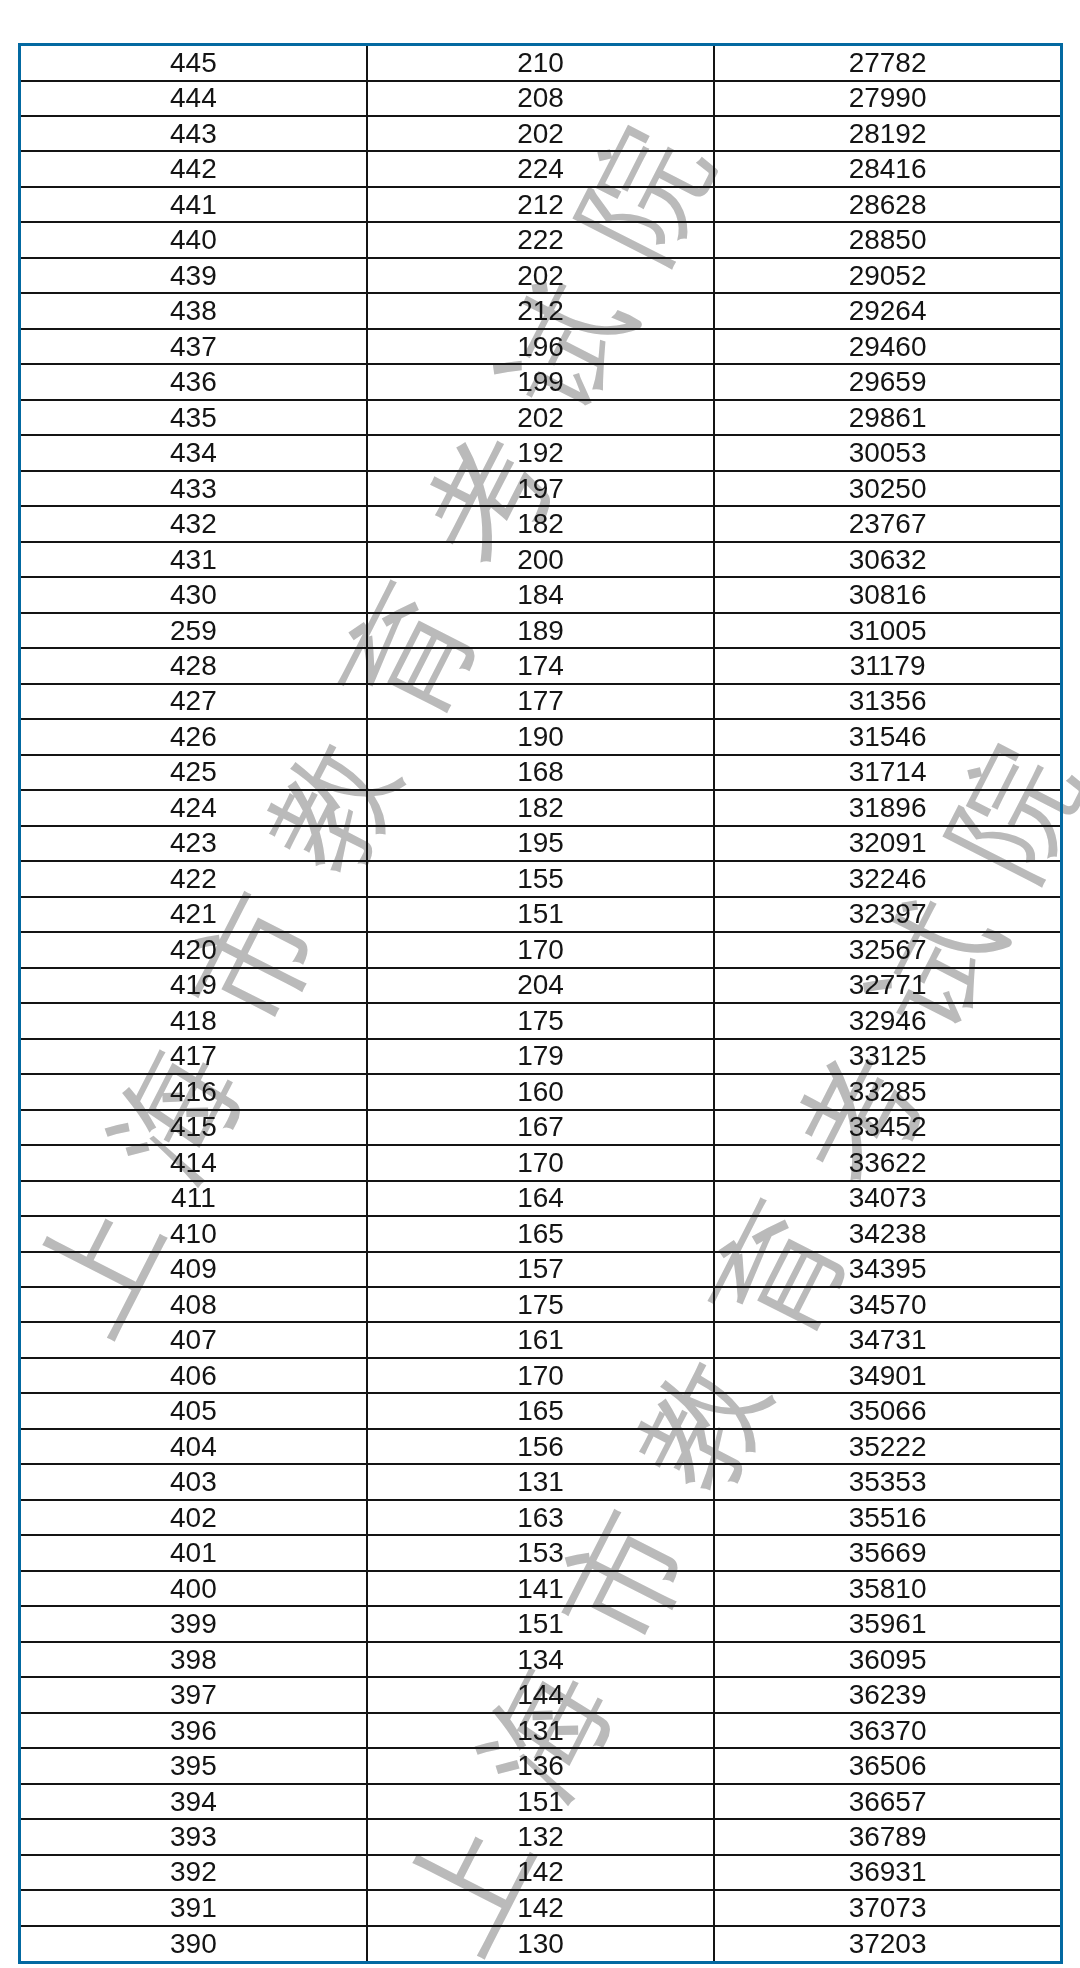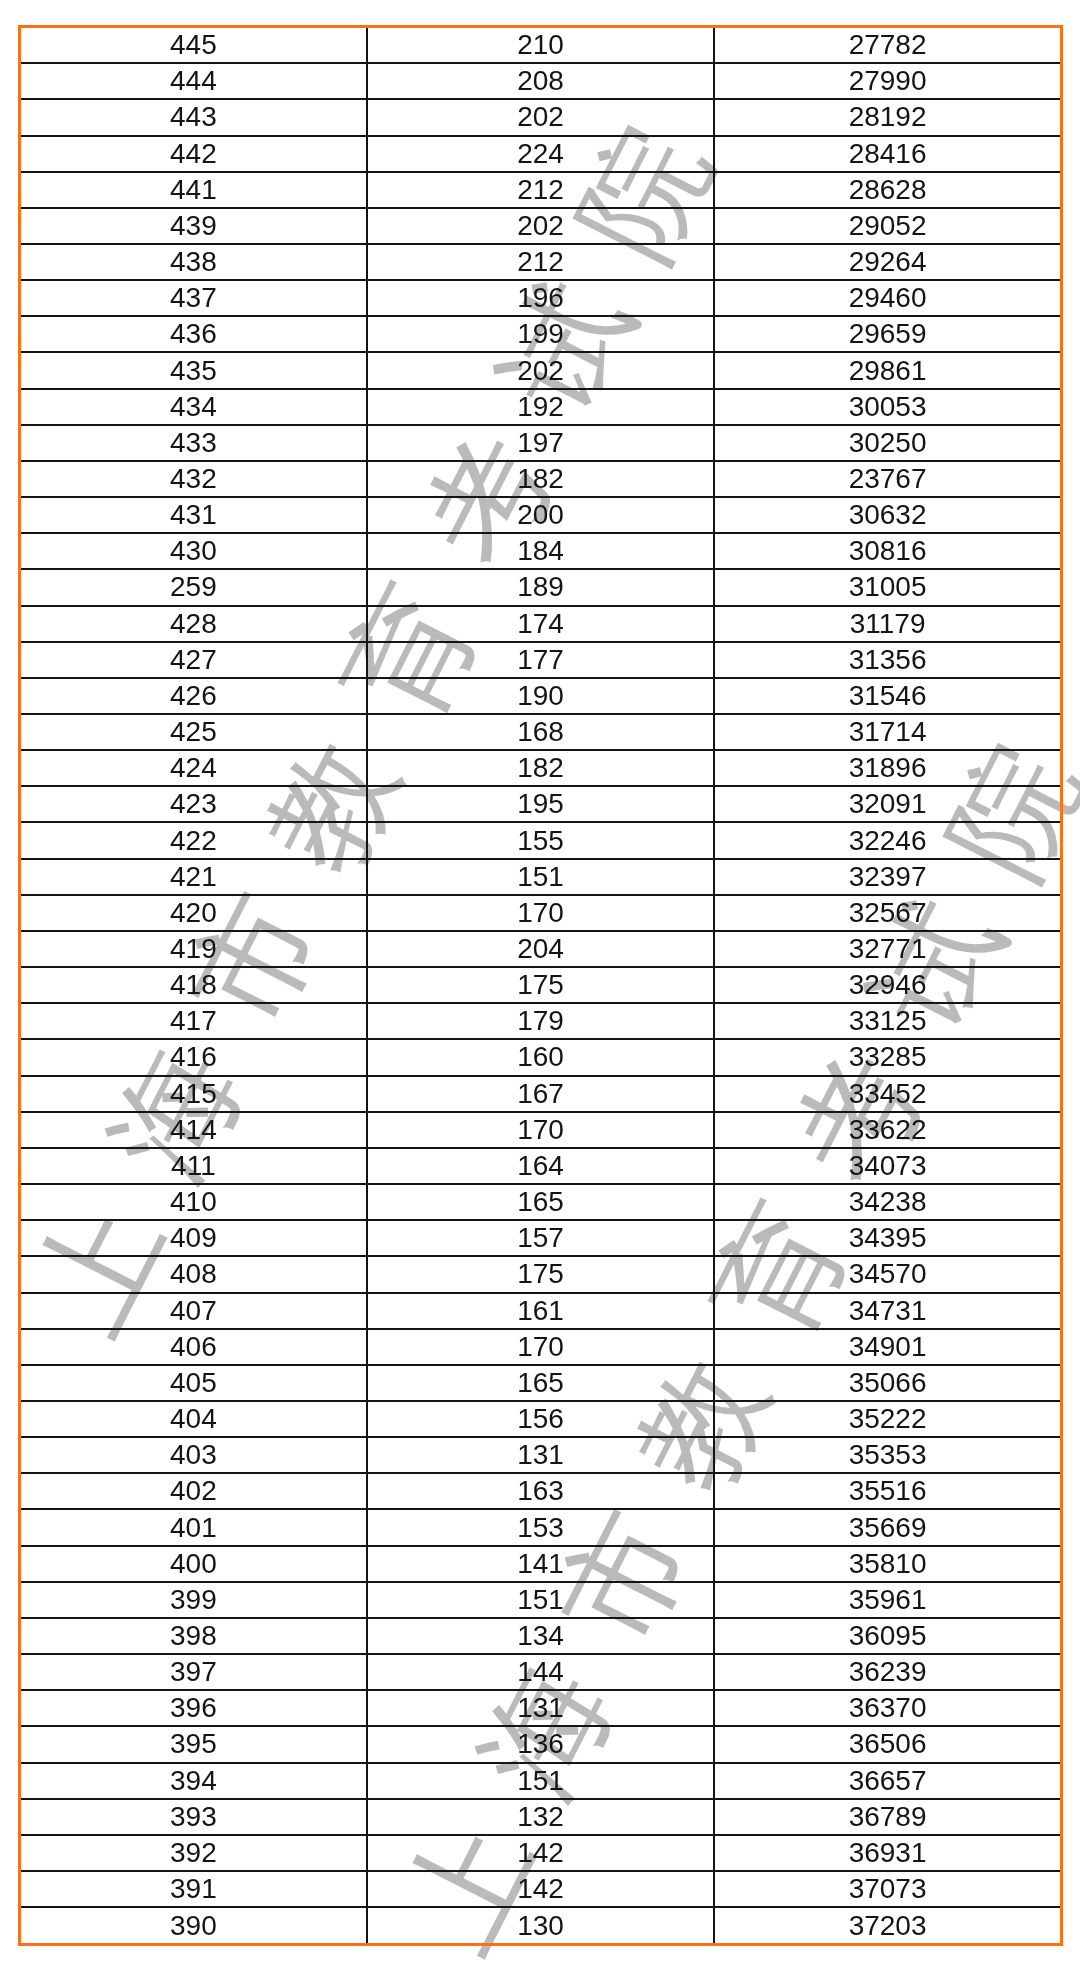--- a/index.html
+++ b/index.html
@@ -35,27 +35,27 @@
   }
   #wm-2 {
     left: 440px;
     top: 1865px;
     transform: rotate(-63deg);
   }
   
   table.score-table {
     position: absolute;
     left: 18px;
-    top: 25px;
+    top: 43px;
     width: 1045px;
     height: 1921px;
     z-index: 2;
     border-collapse: collapse;
     table-layout: fixed;
-    border: 3px solid #f97316;
+    border: 3px solid #0369a1;
     background: transparent;
   }
   table.score-table td {
     border: 2px solid #141414;
     text-align: center;
     vertical-align: middle;
     font-size: 28px;
     color: #141414;
     padding: 0;
     background: transparent;
@@ -89,20 +89,25 @@
         <td>442</td>
         <td>224</td>
         <td>28416</td>
       </tr>
       <tr>
         <td>441</td>
         <td>212</td>
         <td>28628</td>
       </tr>
       <tr>
+        <td>440</td>
+        <td>222</td>
+        <td>28850</td>
+      </tr>
+      <tr>
         <td>439</td>
         <td>202</td>
         <td>29052</td>
       </tr>
       <tr>
         <td>438</td>
         <td>212</td>
         <td>29264</td>
       </tr>
       <tr>

